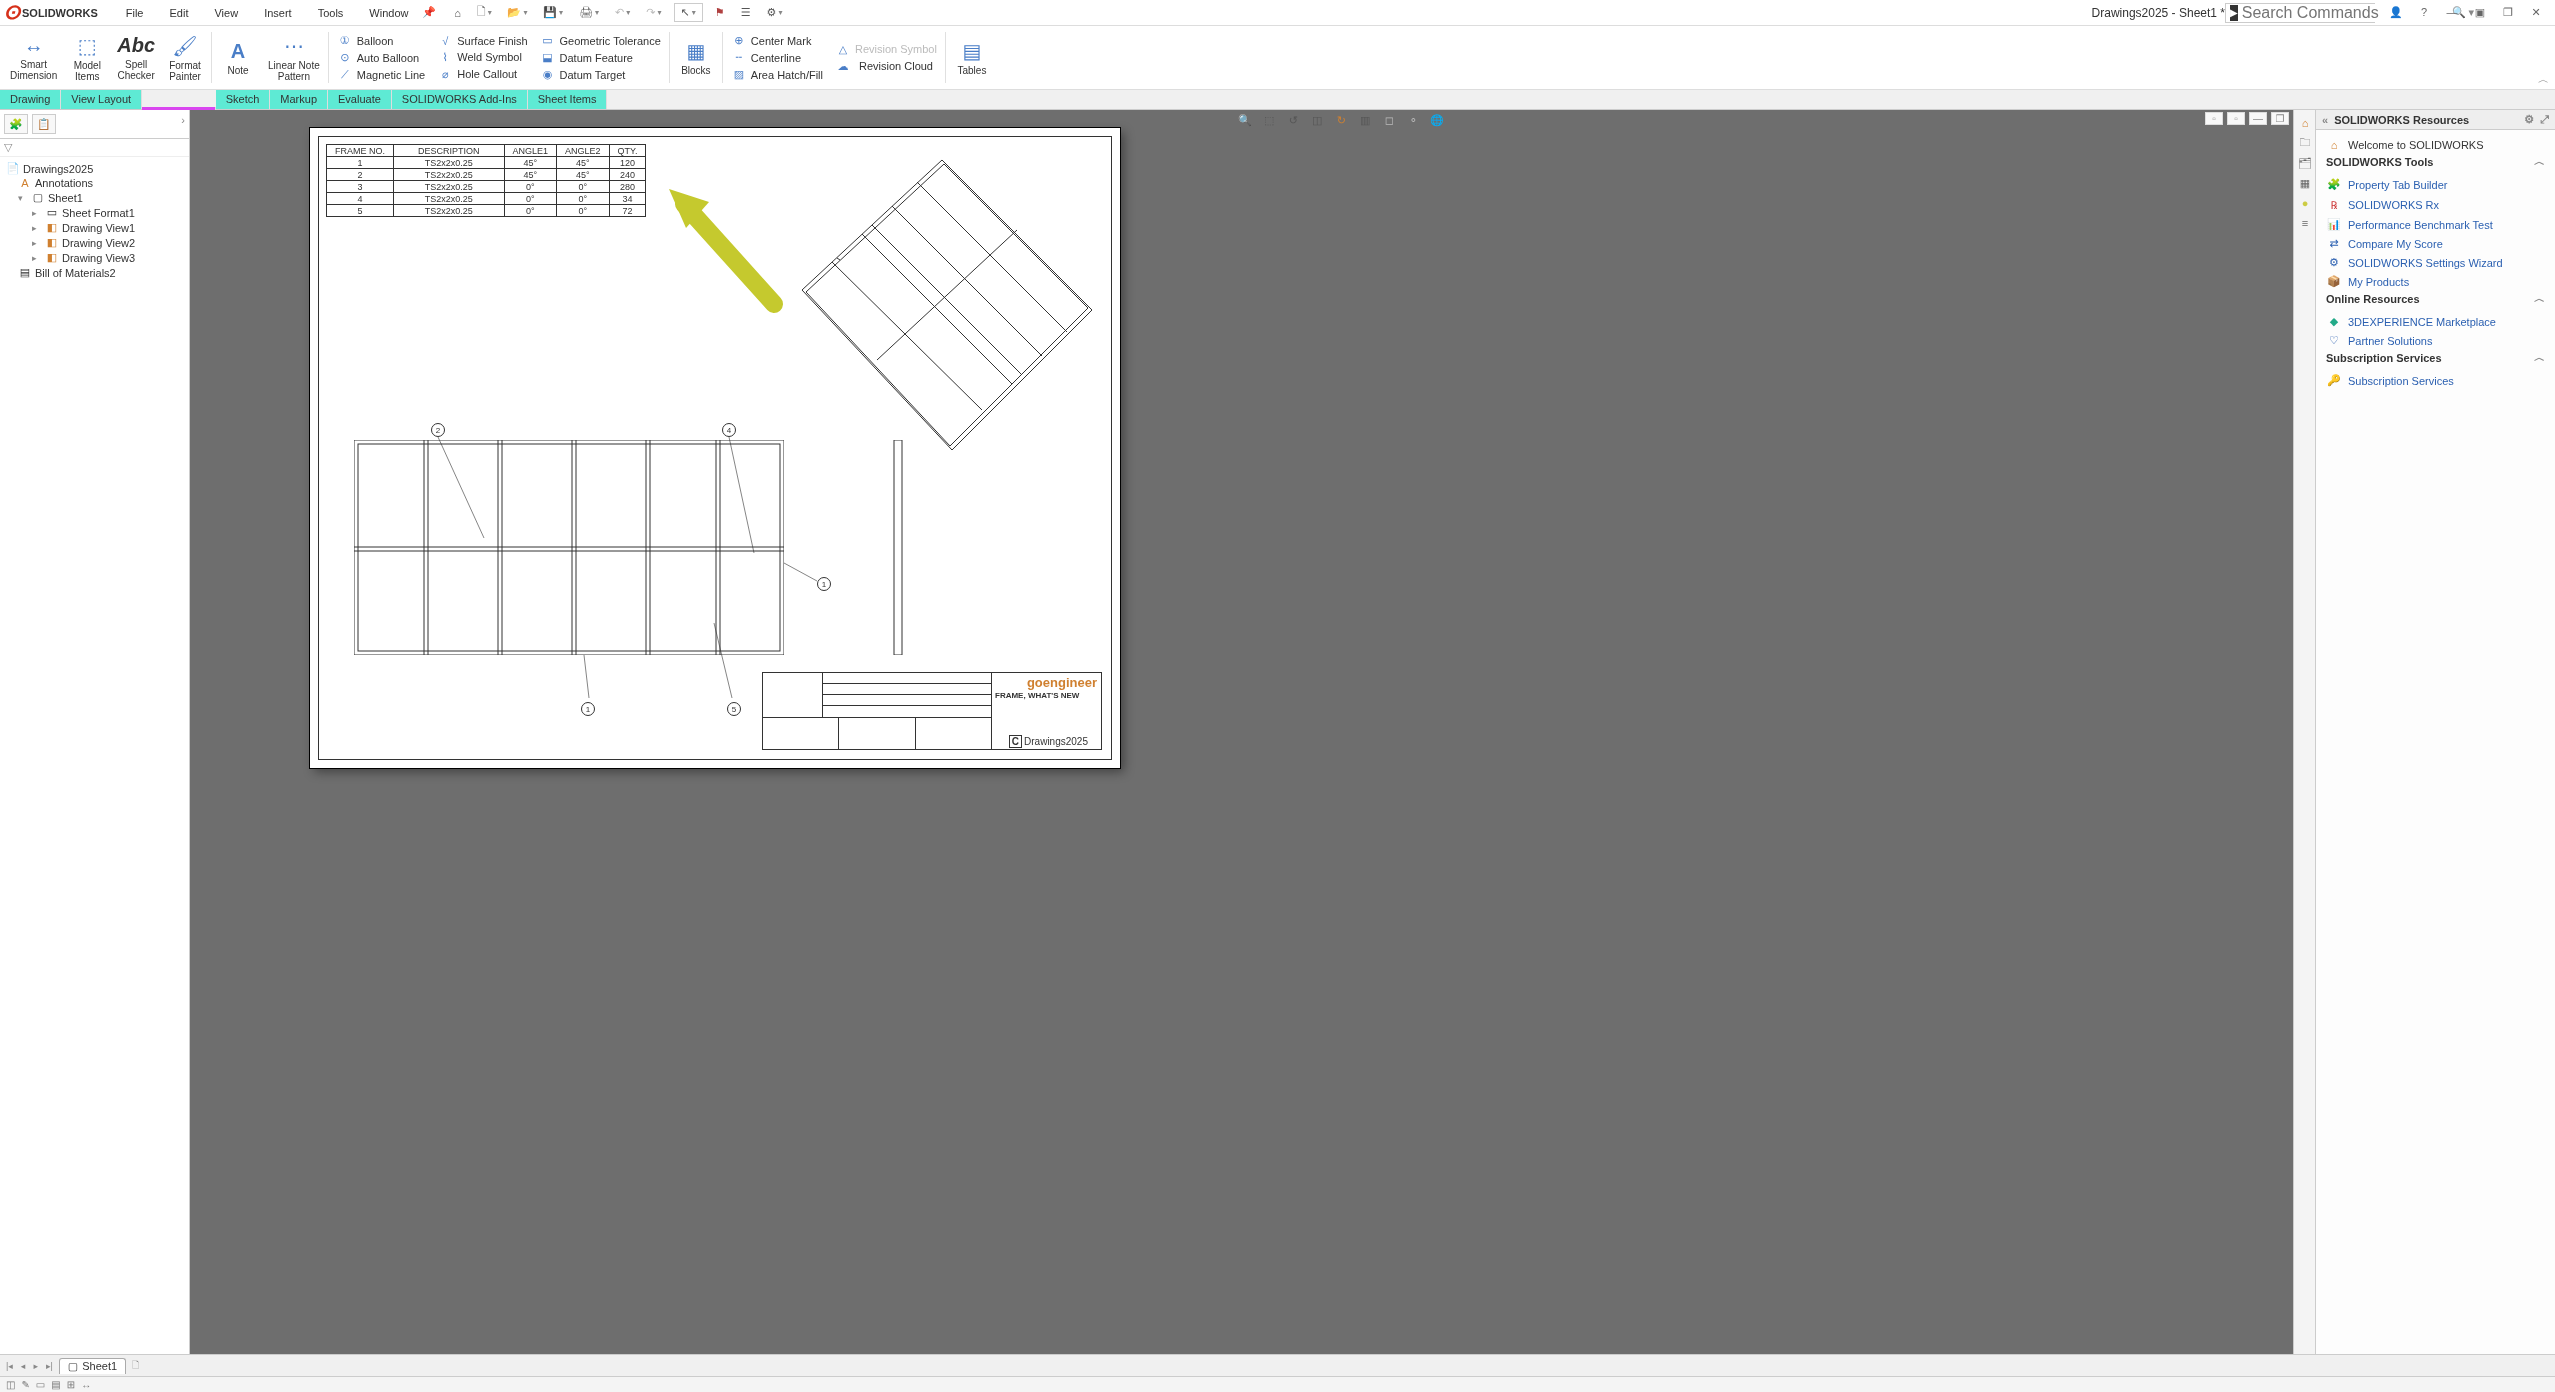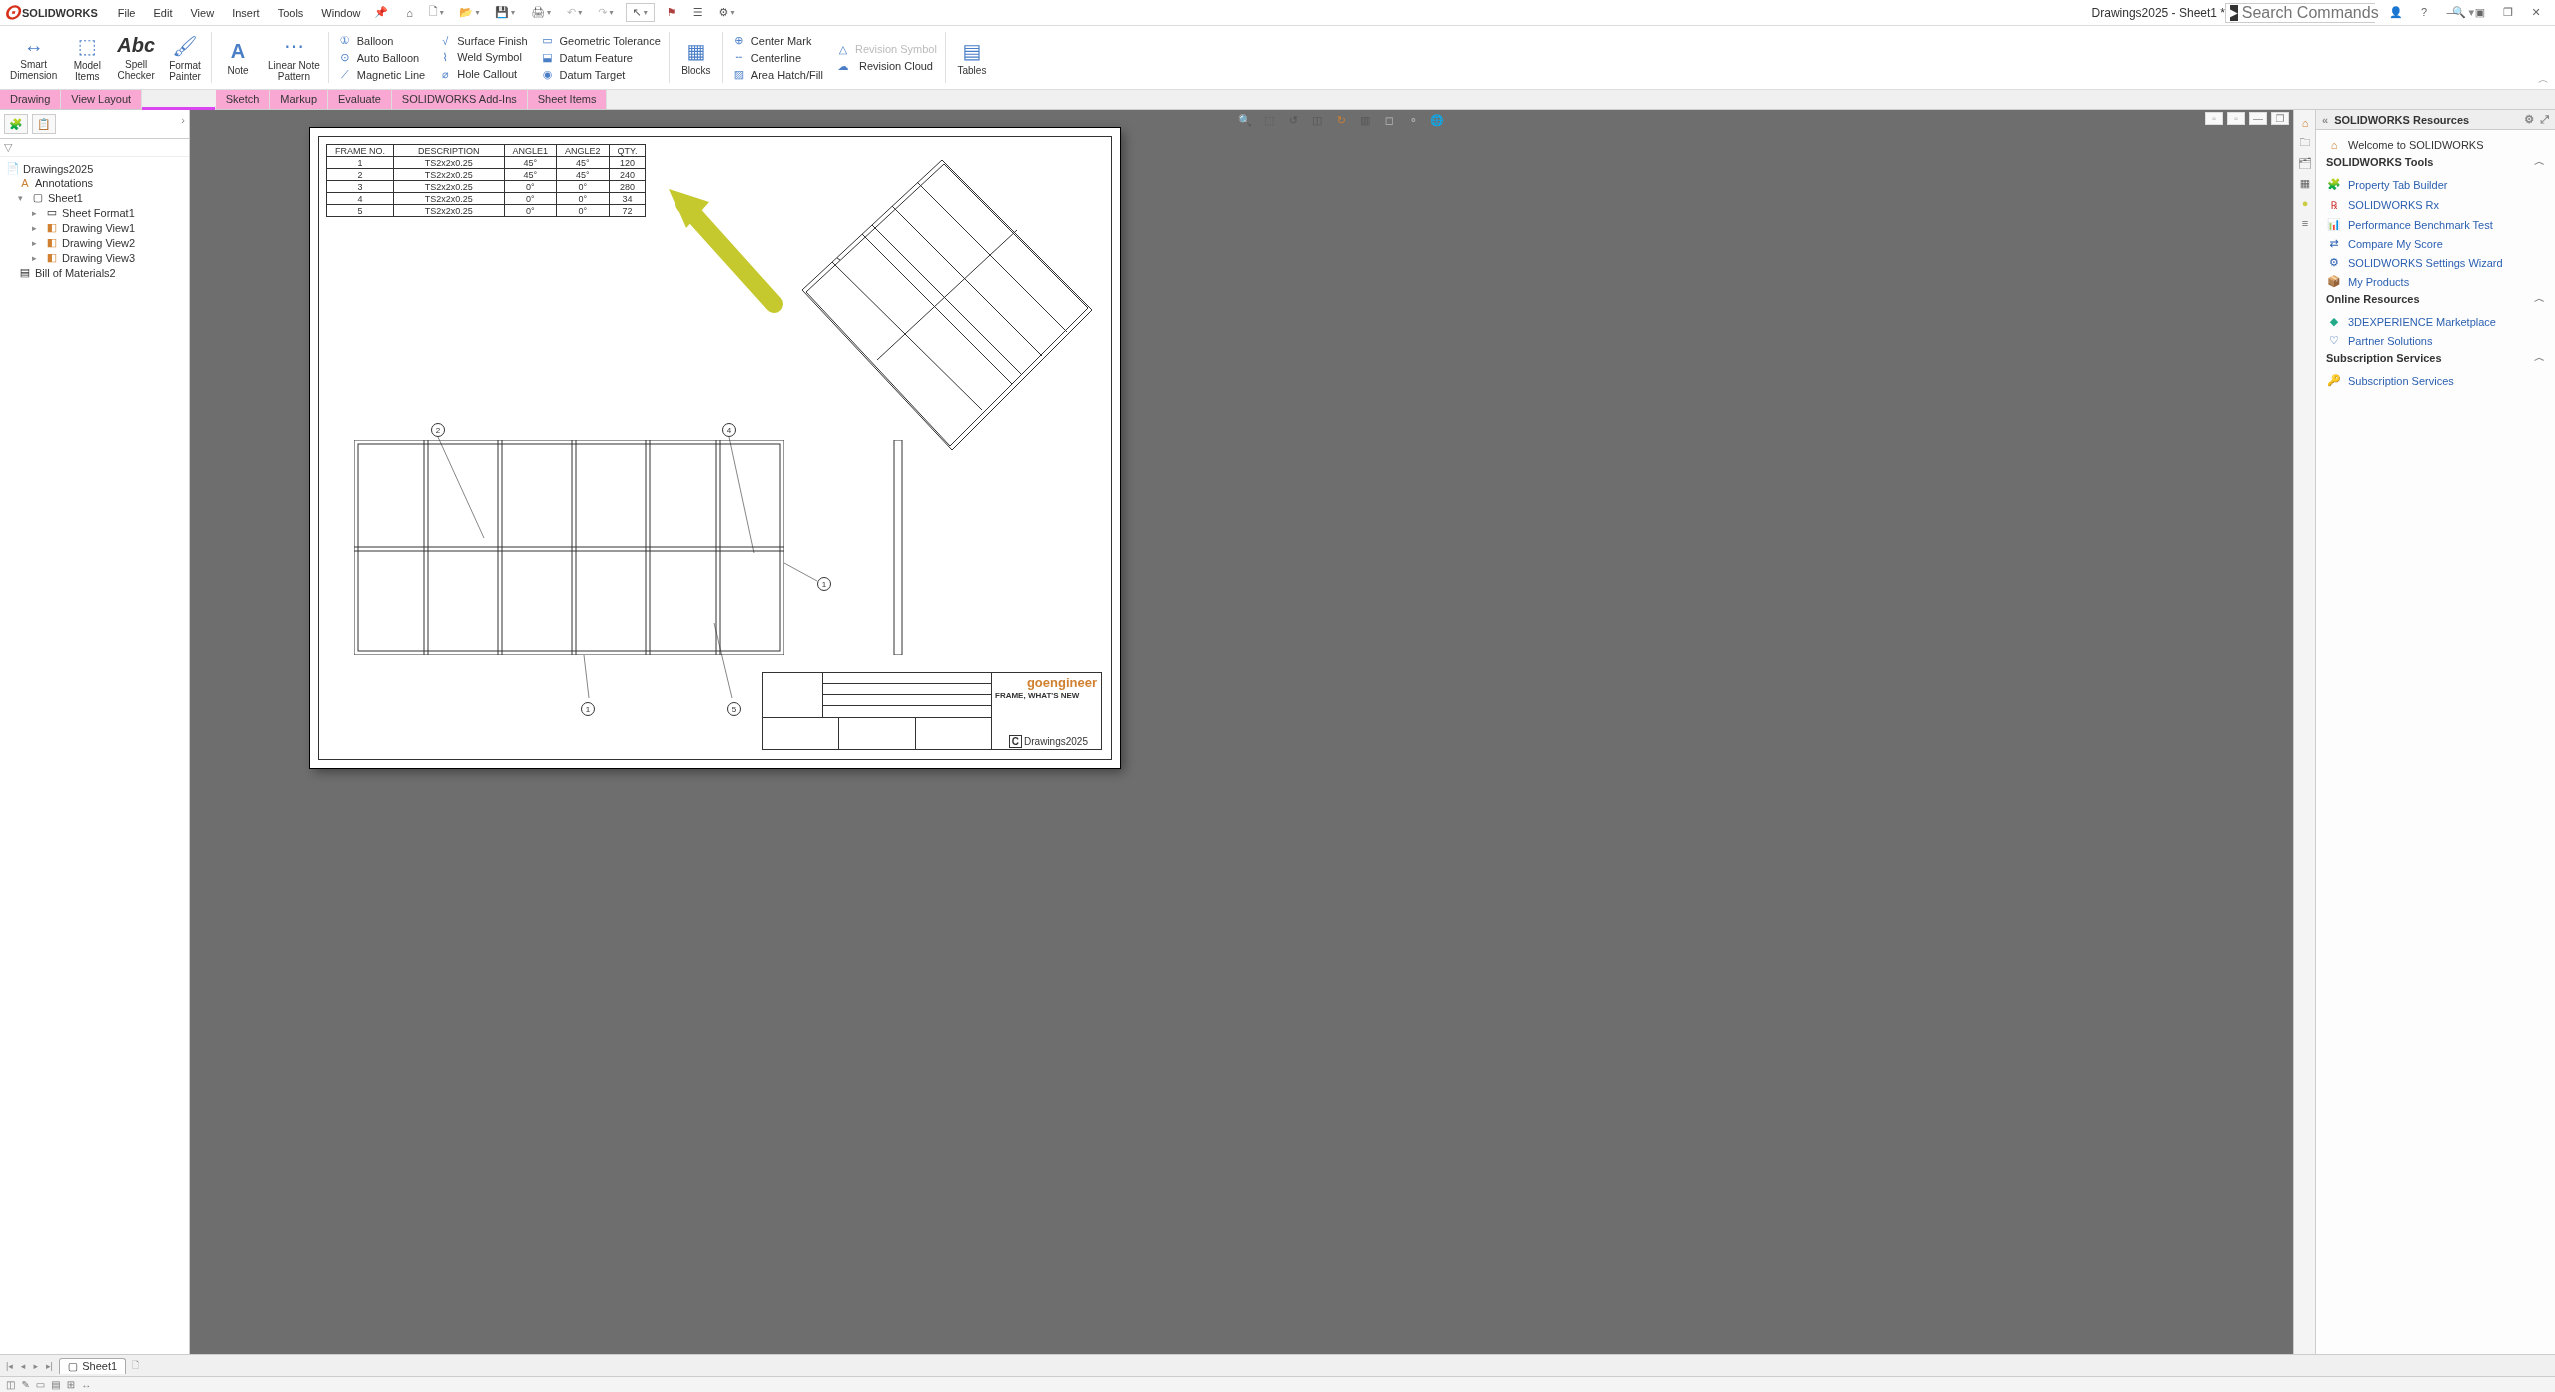--- a/index.html
+++ b/index.html
@@ -3,21 +3,21 @@
 <meta charset="utf-8">
 <style>
 * { margin: 0; padding: 0; box-sizing: border-box; font-family: "Segoe UI", Arial, sans-serif; }
 body { background: #fff; font-size: 11px; color: #333; overflow: hidden; user-select: none; }
 
 
 .titlebar { display: flex; align-items: center; height: 26px; background: #fff; border-bottom: 1px solid #ddd; padding: 0 4px; }
 .logo { display: flex; align-items: center; font-weight: bold; font-size: 11px; color: #333; }
 .logo-swirl { color: #d6301a; font-size: 18px; margin-right: 2px; font-style: italic; font-weight: bold; }
 .menu { display: flex; gap: 2px; margin-left: 12px; }
-.menu span { padding: 3px 8px; cursor: pointer; }
+.menu span { padding: 3px 8px; cursor: pointer; margin-left: 8px; }
 .pin { margin-left: 6px; color: #888; }
 .title-tools { display: flex; align-items: center; gap: 8px; margin-left: 14px; }
 .title-tools .tbtn { display: inline-flex; align-items: center; padding: 2px 4px; color: #555; }
 .title-tools .drop::after { content: "▾"; font-size: 8px; margin-left: 2px; color: #888; }
 .doc-title { flex: 1; text-align: right; font-size: 12px; }
 .search { display: flex; align-items: center; background: #fff; border: 1px solid #ccc; height: 20px; width: 150px; padding: 0 4px; }
 .search .sicon { background: #333; color: #fff; width: 16px; height: 16px; display: inline-flex; align-items: center; justify-content: center; font-size: 10px; margin-right: 4px; }
 .search input { border: none; outline: none; flex: 1; font-size: 16px; }
 .search .mag { color: #888; margin-left: 4px; }
 .win-ctrls { display: flex; gap: 6px; margin-left: 10px; padding-right: 4px; }
@@ -29,21 +29,21 @@
 .rgroup-big .ricon { font-size: 20px; color: #4a7ec7; }
 .rgroup-big .rlabel { font-size: 10px; line-height: 1.1; margin-top: 2px; }
 .sep { width: 1px; background: #e0e0e0; margin: 4px 2px; }
 .rgroup-col { display: flex; flex-direction: column; justify-content: center; gap: 2px; padding: 0 4px; }
 .rgroup-col .ritem { display: flex; align-items: center; gap: 4px; font-size: 11px; padding: 1px 2px; white-space: nowrap; }
 .rgroup-col .ritem .ri { width: 16px; text-align: center; color: #4a7ec7; }
 .ribbon-collapse { position: absolute; right: 6px; bottom: 2px; color: #888; }
 
 
 .ribbon-tabs { display: flex; background: #f0f0f0; border-bottom: 1px solid #ccc; height: 20px; align-items: stretch; }
-.rtab { padding: 3px 10px; font-size: 11px; border-right: 1px solid #ddd; cursor: pointer; background: #f9a8d4; }
+.rtab { padding: 3px 10px; font-size: 11px; border-right: 1px solid #ddd; cursor: pointer; background: #5eead4; }
 .rtab.active { background: #d946ef; border-bottom: 1px solid #a3a3a3; margin-bottom: -1px; margin-top: 17px; }
 
 
 .main { display: flex; height: calc(100vh - 26px - 64px - 20px - 22px - 16px); }
 
 
 .left-panel { width: 190px; border-right: 1px solid #ccc; background: #fff; display: flex; flex-direction: column; position: relative; }
 .lp-top { border-bottom: 1px solid #ccc; padding: 4px; display: flex; gap: 4px; }
 .lp-top .lpbtn { width: 24px; height: 20px; border: 1px solid #ccc; background: #f8f8f8; display: inline-flex; align-items: center; justify-content: center; }
 .lp-top .fly { margin-left: auto; color: #888; }

